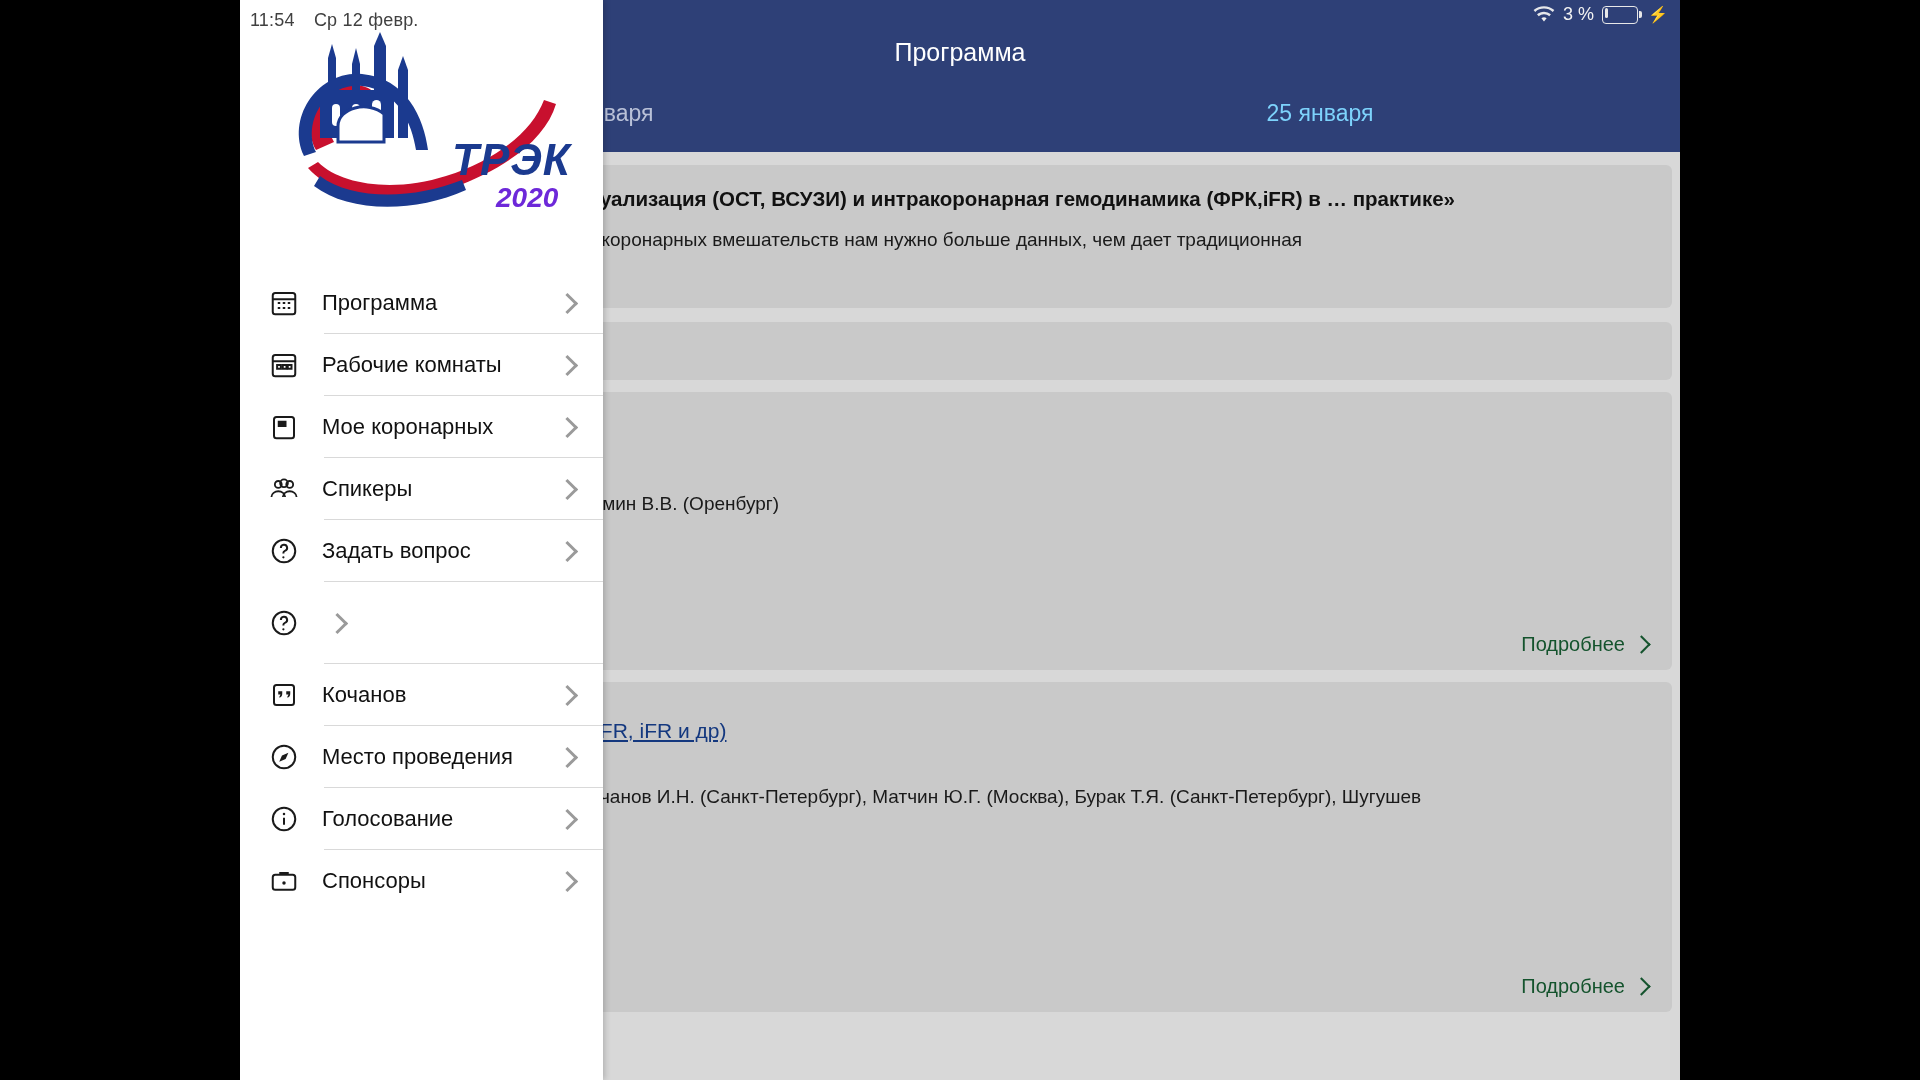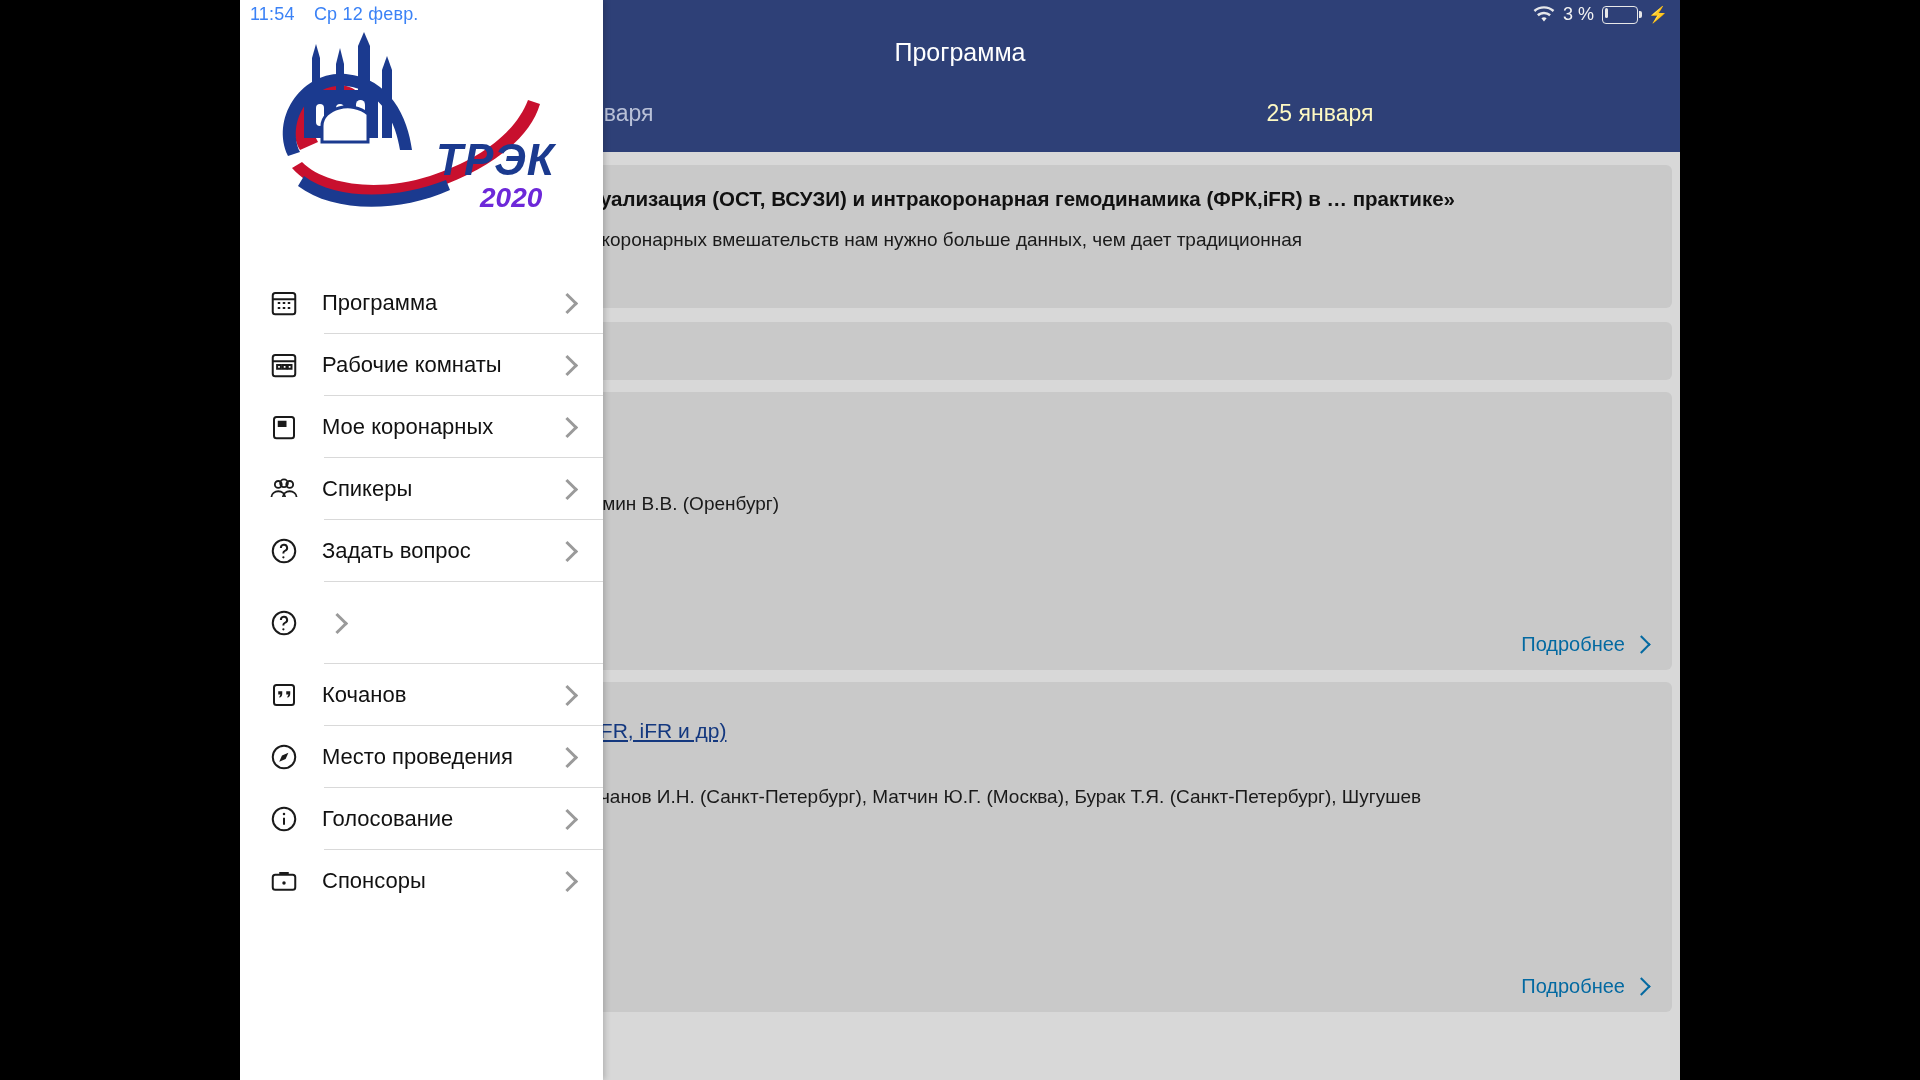--- a/index.html
+++ b/index.html
@@ -32,23 +32,23 @@
   .statusbar {
     position: absolute;
     left: 0; top: 0;
     width: 1440px;
     height: 34px;
     z-index: 60;
     pointer-events: none;
   }
   .status-left {
     position: absolute;
-    left: 10px; top: 4px;
+    left: 10px; top: 10px;
     font-size: 18px;
-    color: #3b82f6;
+    color: #404040;
     letter-spacing: .2px;
   }
   .status-left .time { font-weight: 400; margin-right: 14px; }
   .status-right {
     position: absolute;
     right: 12px; top: 4px;
     display: flex;
     align-items: center;
     gap: 8px;
     font-size: 18px;
@@ -102,21 +102,21 @@
     left: 0; right: 0;
     top: 100px;
     display: flex;
   }
   .tab {
     flex: 1;
     text-align: center;
     color: #b9c1d8;
     font-size: 23px;
   }
-  .tab.active { color: #fef9c3; }
+  .tab.active { color: #7dd3fc; }
 
   
   .content {
     position: absolute;
     left: 0; top: 152px;
     width: 1440px;
     height: 928px;
     background: #d8d8d8;
     overflow: hidden;
   }
@@ -144,21 +144,21 @@
   }
   .card-people {
     font-size: 19px;
     color: #1a1a1a;
     line-height: 30px;
   }
   .more {
     position: absolute;
     right: 24px;
     bottom: 14px;
-    color: #0369a1;
+    color: #14532d;
     font-size: 20px;
     display: flex;
     align-items: center;
     gap: 10px;
   }
   .chev {
     display: inline-block;
     width: 11px; height: 11px;
     border-right: 2.5px solid currentColor;
     border-top: 2.5px solid currentColor;
@@ -173,20 +173,21 @@
     height: 1080px;
     background: #ffffff;
     z-index: 40;
     box-shadow: 2px 0 6px rgba(0,0,0,.18);
   }
   .logo-area {
     position: absolute;
     left: 0; top: 30px;
     width: 402px;
     height: 200px;
+    padding-left: 16px;
   }
   .menu-list {
     position: absolute;
     left: 0; top: 272px;
     width: 363px;
   }
   .menu-item {
     position: relative;
     display: flex;
     align-items: center;

